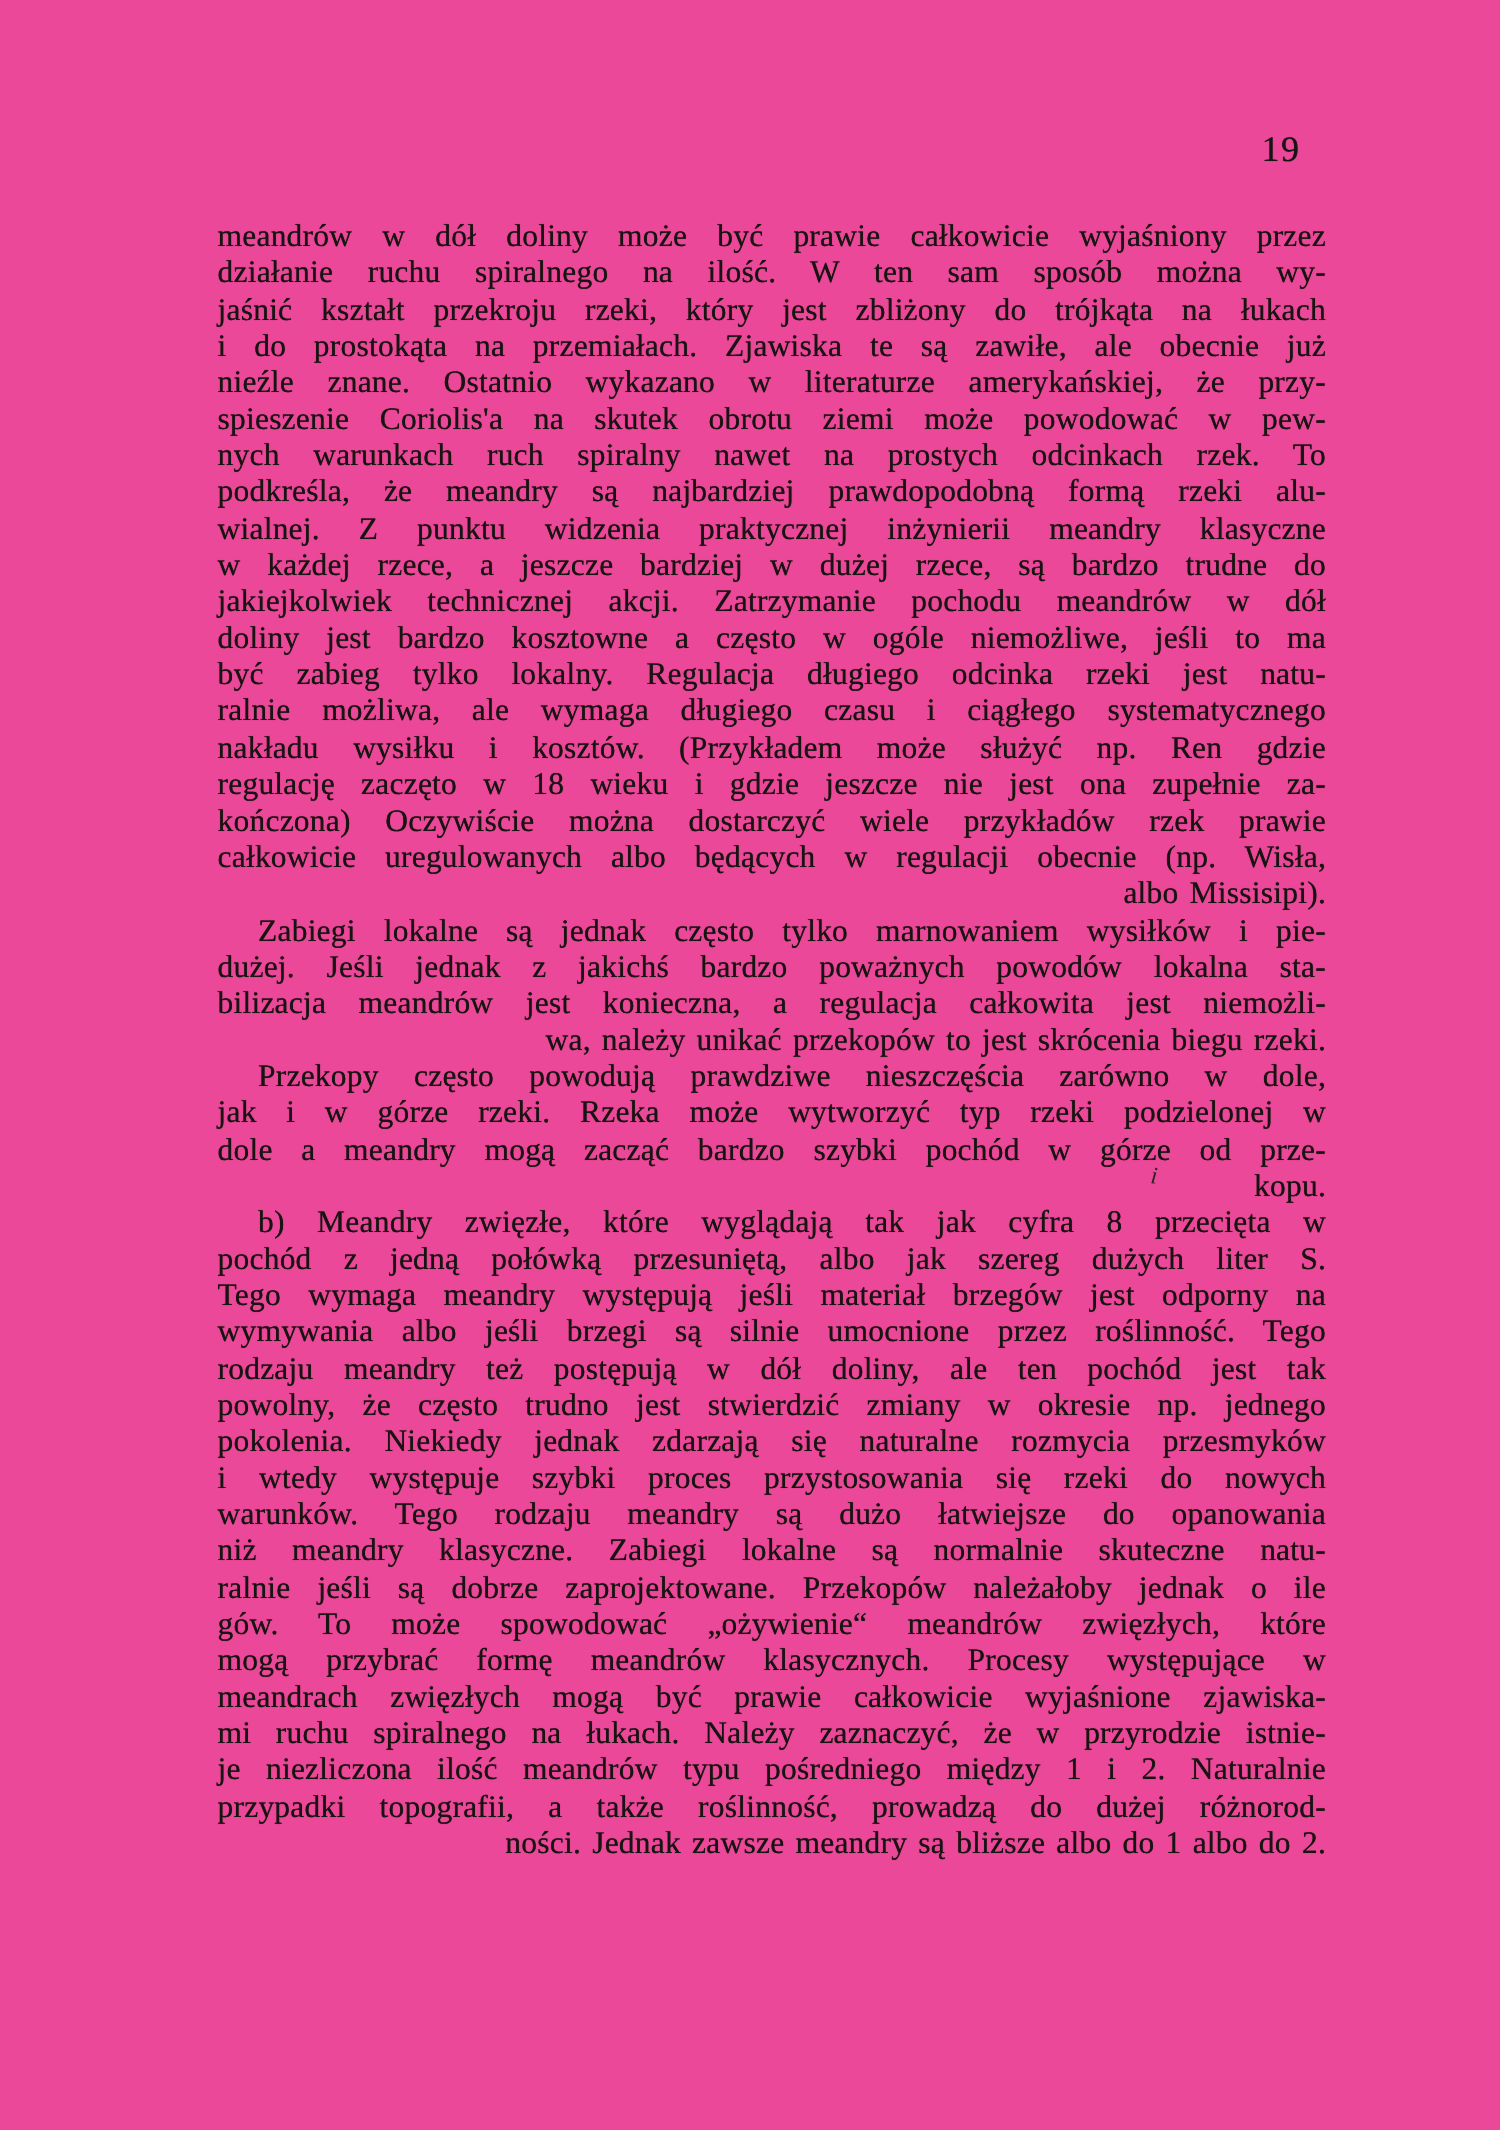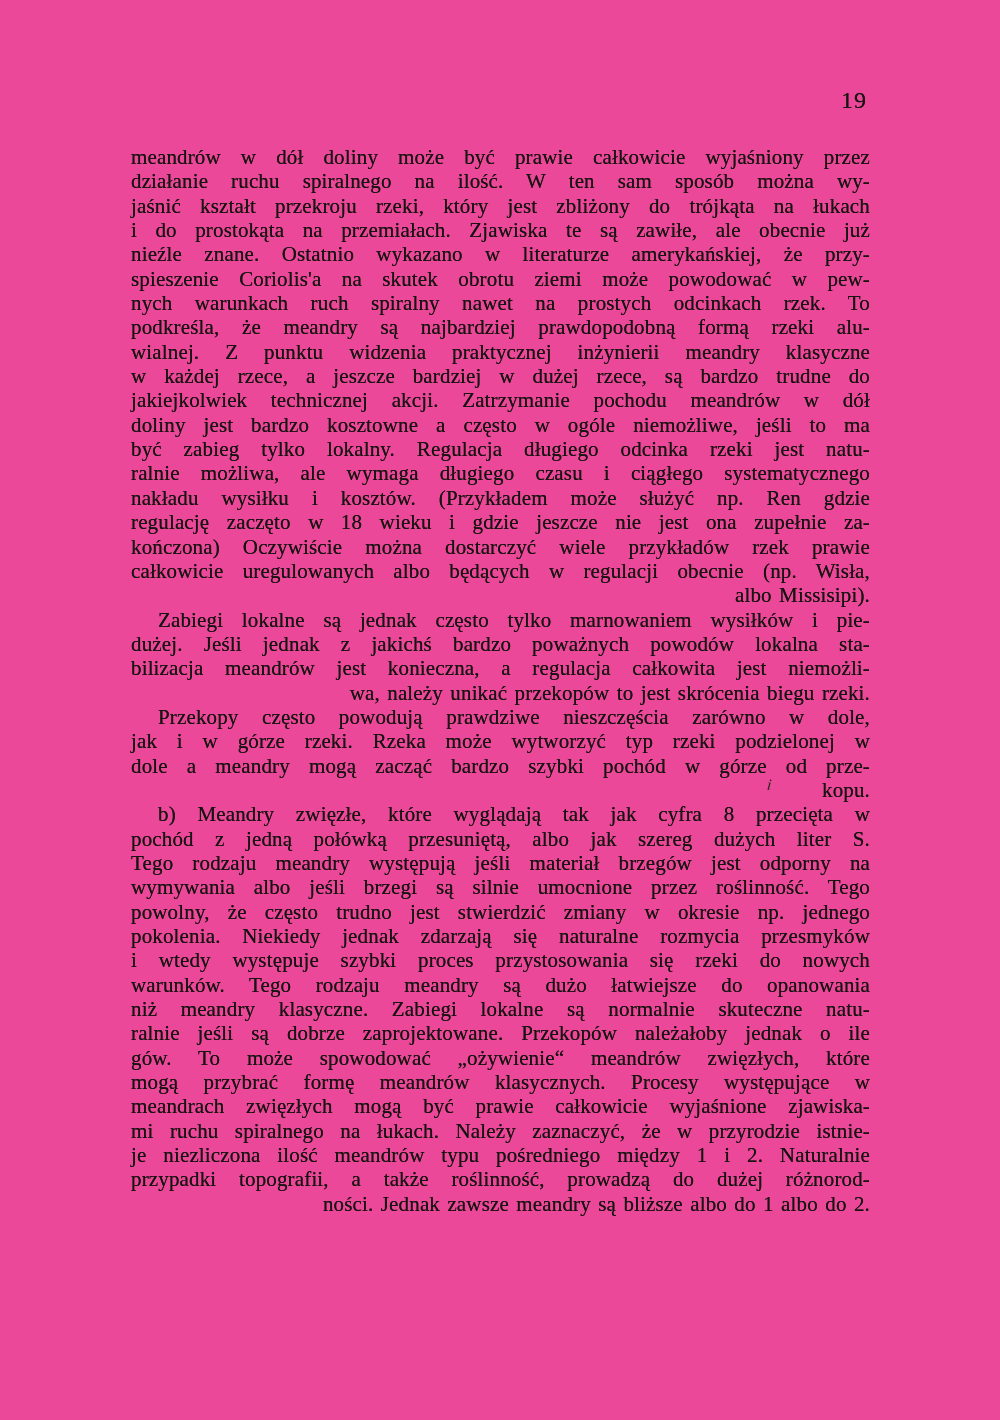--- a/index.html
+++ b/index.html
@@ -26,21 +26,21 @@
     left: 131px;
     width: 736px;
     text-align: right;
     font-size: 24px;
     letter-spacing: 1px;
     text-shadow: 0 0 0.5px rgba(20,16,12,0.85);
   }
   .text-block {
     position: absolute;
     top: 145px;
-    left: 131px;
+    left: 145px;
     width: 739px;
     font-size: 21px;
     line-height: 24.35px;
     letter-spacing: 0.15px;
     word-spacing: 2px;
     text-shadow: 0 0 0.45px rgba(20,16,12,0.85);
   }
   .line {
     text-align: justify;
     text-align-last: justify;
@@ -99,22 +99,23 @@
       </div>
       <div class="paragraph">
         <div class="line indent">Przekopy często powodują prawdziwe nieszczęścia zarówno w dole,</div>
         <div class="line">jak i w górze rzeki. Rzeka może wytworzyć typ rzeki podzielonej w</div>
         <div class="line">dole a meandry mogą zacząć bardzo szybki pochód w górze od prze-</div>
         <div class="line last">kopu.</div>
       </div>
       <div class="paragraph">
         <div class="line indent">b) Meandry zwięzłe, które wyglądają tak jak cyfra 8 przecięta w</div>
         <div class="line">pochód z jedną połówką przesuniętą, albo jak szereg dużych liter S.</div>
-        <div class="line">Tego rodzaju meandry występują jeśli materiał brzegów jest odporny na</div>
+        <div class="line">Tego wymaga meandry występują jeśli materiał brzegów jest odporny na</div>
         <div class="line">wymywania albo jeśli brzegi są silnie umocnione przez roślinność. Tego</div>
+        <div class="line">rodzaju meandry też postępują w dół doliny, ale ten pochód jest tak</div>
         <div class="line">powolny, że często trudno jest stwierdzić zmiany w okresie np. jednego</div>
         <div class="line">pokolenia. Niekiedy jednak zdarzają się naturalne rozmycia przesmyków</div>
         <div class="line">i wtedy występuje szybki proces przystosowania się rzeki do nowych</div>
         <div class="line">warunków. Tego rodzaju meandry są dużo łatwiejsze do opanowania</div>
         <div class="line">niż meandry klasyczne. Zabiegi lokalne są normalnie skuteczne natu-</div>
         <div class="line">ralnie jeśli są dobrze zaprojektowane. Przekopów należałoby jednak o ile</div>
         <div class="line">gów. To może spowodować „ożywienie“ meandrów zwięzłych, które</div>
         <div class="line">mogą przybrać formę meandrów klasycznych. Procesy występujące w</div>
         <div class="line">meandrach zwięzłych mogą być prawie całkowicie wyjaśnione zjawiska-</div>
         <div class="line">mi ruchu spiralnego na łukach. Należy zaznaczyć, że w przyrodzie istnie-</div>

